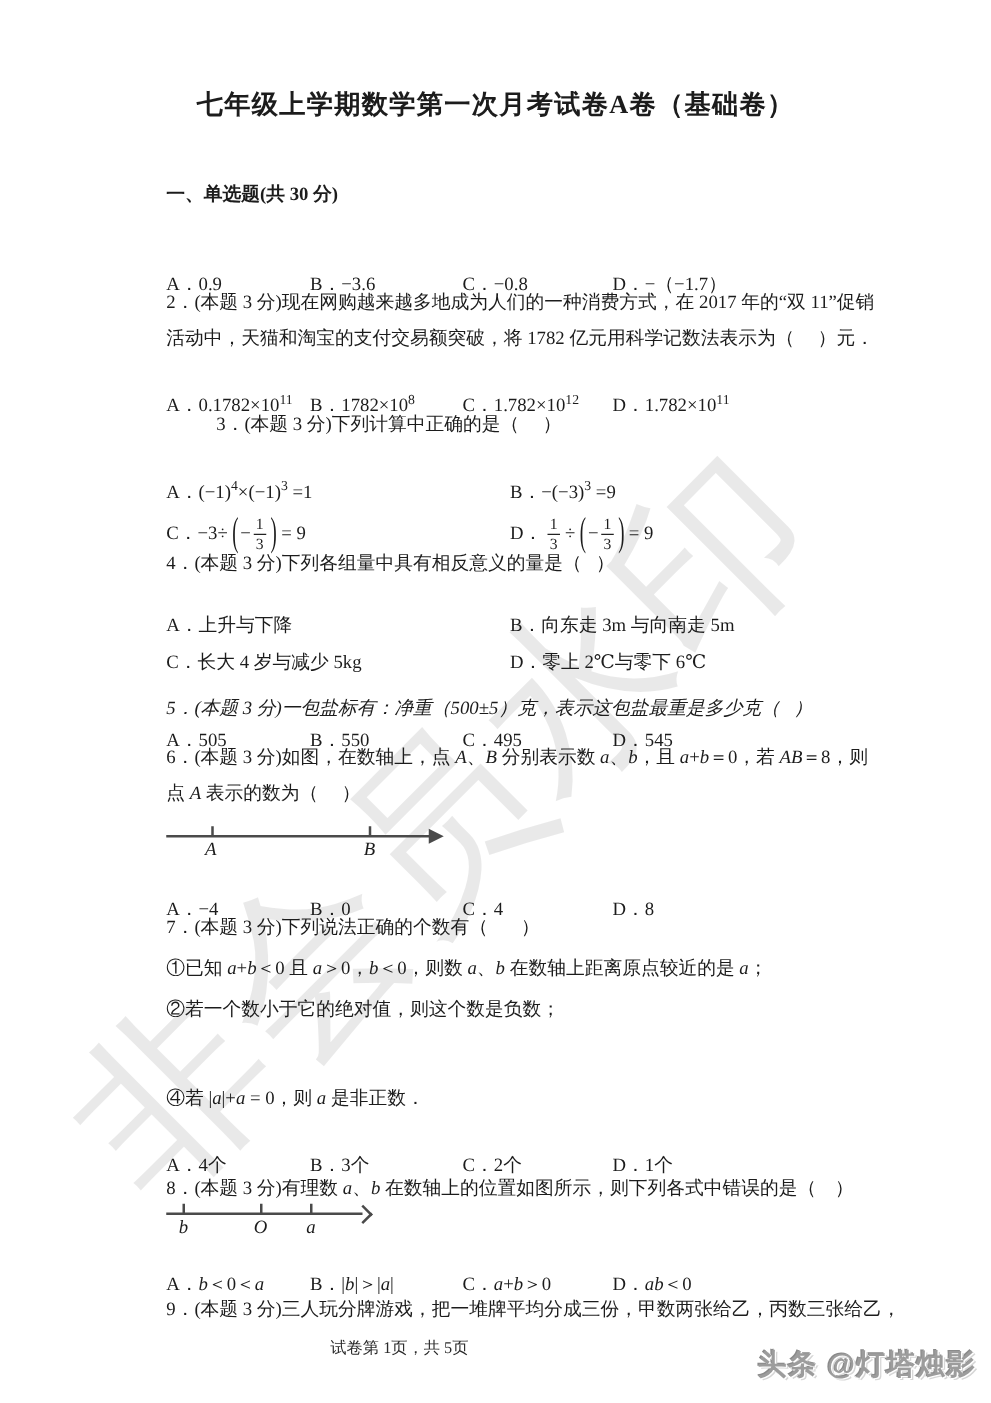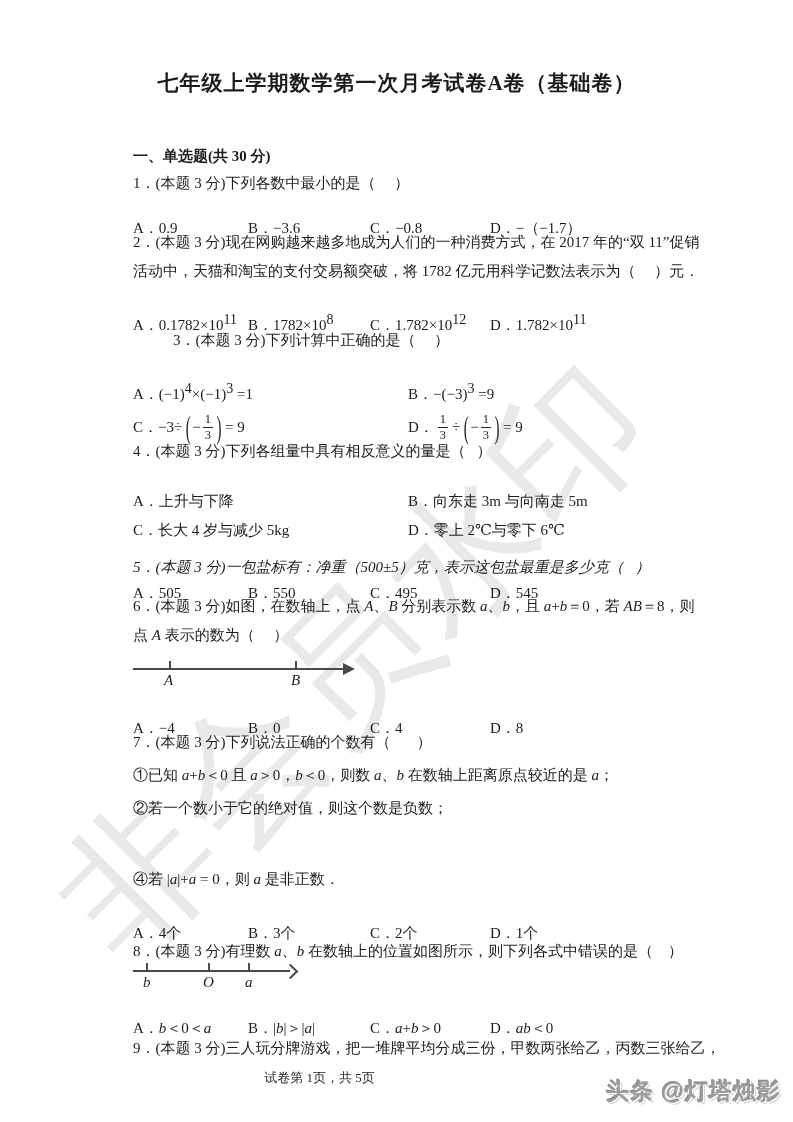--- a/index.html
+++ b/index.html
@@ -10,21 +10,21 @@
            transform:rotate(-45deg);transform-origin:center;text-align:center;
            font-family:"Liberation Sans","DejaVu Sans",sans-serif;font-size:150px;line-height:170px;
            color:rgba(0,0,0,0.085);letter-spacing:2px;white-space:nowrap;}
   .row{position:absolute;left:133px;width:540px;font-size:15px;line-height:20px;
        white-space:nowrap;z-index:2;}
   .title{left:0;width:793px;text-align:center;font-size:21px;font-weight:bold;letter-spacing:1px;}
   .bold{font-weight:bold;}
   .opt{position:absolute;top:16px;}
   .cA{left:0;} .cB{left:115px;} .cC{left:237px;} .cD{left:357px;} .cB2{left:275px;}
   .vi{font-style:italic;font-family:"Liberation Serif","DejaVu Serif",serif;}
-  sup{font-size:14px;}
+  sup{font-size:11px;}
   
   .fracline .opt{display:flex;align-items:center;height:38px;}
   .fw{display:inline-flex;align-items:center;margin:0 2px;}
   .frac{display:inline-flex;flex-direction:column;align-items:center;font-size:12.5px;line-height:1.15;margin:0 2px;}
   .frac .den{border-top:1px solid #222;padding:0 2px;}
   .paren{display:inline-block;transform:scaleY(2.15);font-size:15px;font-weight:300;margin:0 1.5px;}
   
   .numline{position:absolute;z-index:2;}
   .nl6{left:133px;top:655px;width:222px;height:42px;}
   .nl8{left:133px;top:957px;width:162px;height:42px;}
@@ -50,21 +50,20 @@
 <body>
 
 <div class="page">
 
   <div class="wm-diag">非会员水印</div>
 
   <div class="row title" style="top:73px;">七年级上学期数学第一次月考试卷A卷（基础卷）</div>
 
   <div class="row bold" style="top:146px;">一、单选题(共 30 分)</div>
 
-  <div class="row" style="top:173px;"><span>1．(本题 3 分)下列各数中最小的是（&nbsp;&nbsp;&nbsp;&nbsp;&nbsp;）</span></div>
   <div class="row" style="top:202px;">
     <span class="opt cA"><span>A．0.9</span></span>
     <span class="opt cB"><span>B．−3.6</span></span>
     <span class="opt cC"><span>C．−0.8</span></span>
     <span class="opt cD"><span>D．−（−1.7）</span></span>
   </div>
 
   <div class="row" style="top:232px;"><span>2．(本题 3 分)现在网购越来越多地成为人们的一种消费方式，在 2017 年的“双 11”促销</span></div>
   <div class="row" style="top:261px;"><span>活动中，天猫和淘宝的支付交易额突破，将 1782 亿元用科学记数法表示为（&nbsp;&nbsp;&nbsp;&nbsp;&nbsp;）元．</span></div>
   <div class="row" style="top:294px;">

